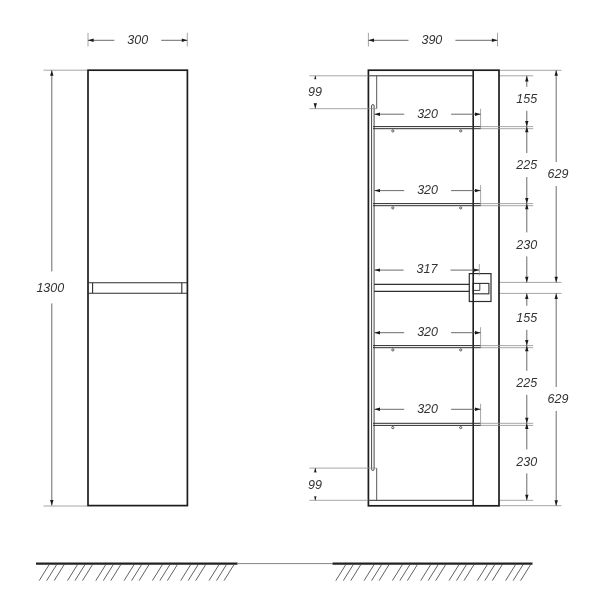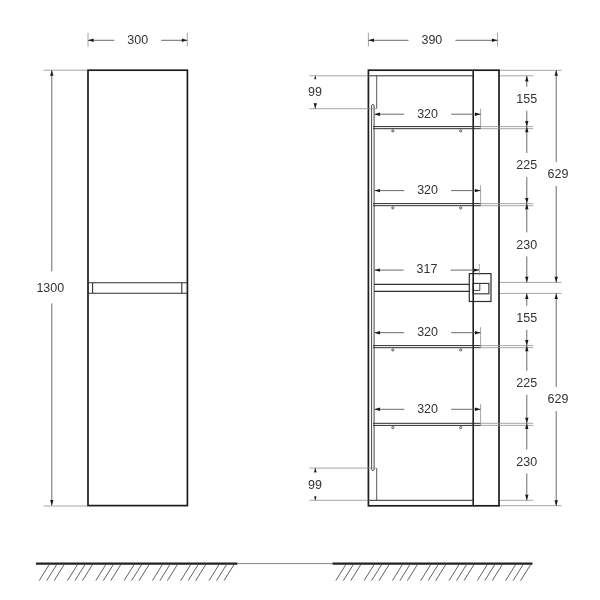--- a/index.html
+++ b/index.html
@@ -1,17 +1,17 @@
 <!DOCTYPE html>
 <html><head>
 <meta charset="utf-8">
 <title>Cabinet technical drawing</title>
 <style>
 html,body{margin:0;padding:0;background:#ffffff;}
-#sheet{will-change:transform;}
+#sheet{will-change:transform;font-style:italic;}
 svg{display:block;font-family:"Liberation Sans",sans-serif;}
 </style>
 </head>
 <body>
 <div id="sheet">
 
 <svg width="600" height="600" viewBox="0 0 600 600">
 <rect x="0" y="0" width="600" height="600" fill="#ffffff"></rect>
 
 <g>

